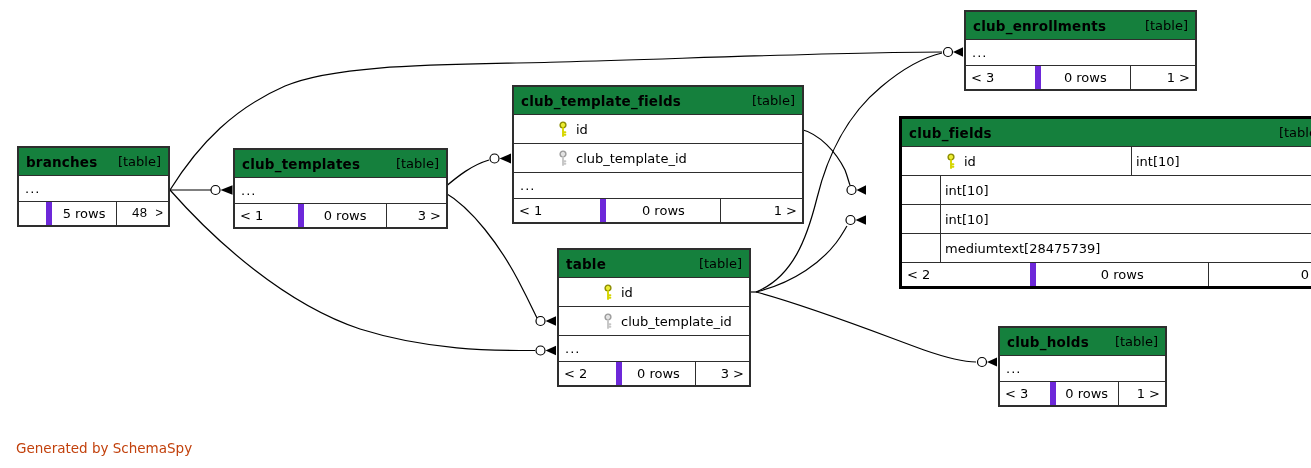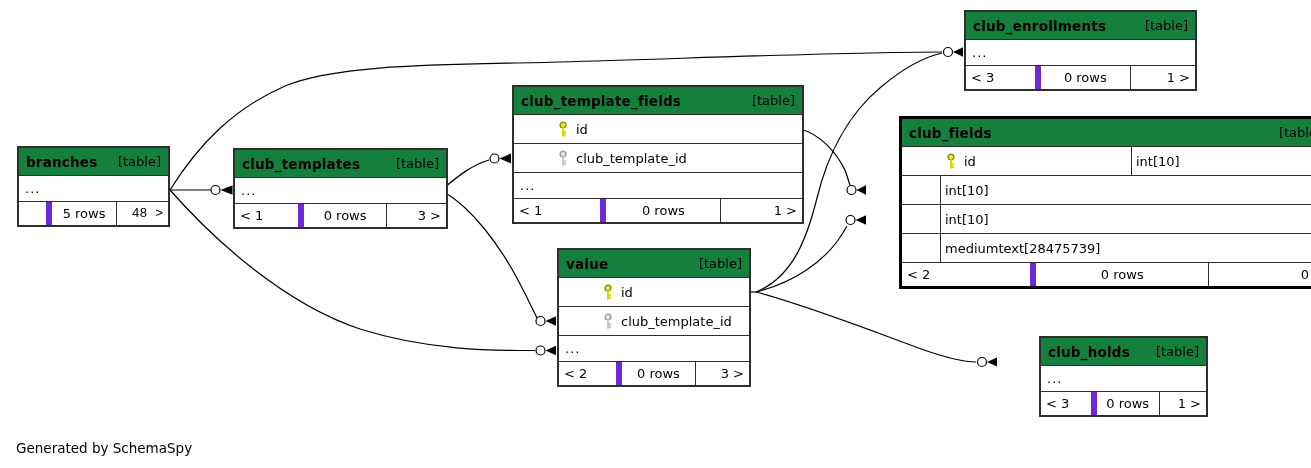--- a/index.html
+++ b/index.html
@@ -29,21 +29,21 @@
   .foot .c{display:flex;align-items:center;box-sizing:border-box;}
   .c1{width:30%;padding-left:5px;justify-content:flex-start;}
   .c2{flex:1;justify-content:center;border-left:6px solid #6d28d9;border-right:1px solid #2e2e2e;}
   .c3{width:28%;padding-right:5px;justify-content:flex-end;}
   .keyslot{width:10px;display:inline-flex;flex:none;}
   .ksvg{width:10px;height:16px;display:block;}
   .pk circle{fill:#ecec33;stroke:#8c8c00;stroke-width:1.4;}
   .pk path{stroke:#d6d600;stroke-width:1.9;fill:none;stroke-linecap:round;}
   .fk circle{fill:#e3e3e3;stroke:#9b9b9b;stroke-width:1.4;}
   .fk path{stroke:#c6c6c6;stroke-width:1.9;fill:none;stroke-linecap:round;}
-  .note{position:absolute;left:16px;top:440px;font-size:13.5px;color:#000000;z-index:2;}
+  .note{position:absolute;left:16px;top:440px;font-size:13.5px;color:#c2410c;z-index:2;}
 </style>
 </head>
 <body>
 
 <div class="canvas">
 
   <svg class="edges" width="1311" height="468" viewBox="0 0 1311 468">
 
     <path d="M166 190 H211"></path>
     <circle cx="215.5" cy="190" r="4.5"></circle>
@@ -184,21 +184,21 @@
     </div>
     <div class="foot">
       <span class="c c1">&lt; 2</span>
       <span class="c c2">0 rows</span>
       <span class="c c3">0 &gt;</span>
     </div>
   </div>
 
   <div class="tbl" style="left:557px;top:248px;width:190px;">
     <div class="hdr">
-      <span class="tname">value</span>
+      <span class="tname">table</span>
       <span class="ttag">[table]</span>
     </div>
     <div class="crow">
       <span class="cmain">
         <span class="keyslot pk">
             <svg class="ksvg" viewBox="0 0 10 16">
               <circle cx="5" cy="4" r="2.9"></circle>
               <path d="M5 6.9 V15 M5 11.2 H7.4 M5 13.8 H7.4"></path>
             </svg>
           </span>
@@ -217,21 +217,21 @@
       </span>
     </div>
     <div class="ell">...</div>
     <div class="foot">
       <span class="c c1">&lt; 2</span>
       <span class="c c2">0 rows</span>
       <span class="c c3">3 &gt;</span>
     </div>
   </div>
 
-  <div class="tbl" style="left:998px;top:336px;width:165px;margin-left:41px;">
+  <div class="tbl" style="left:998px;top:326px;width:165px;">
     <div class="hdr">
       <span class="tname">club_holds</span>
       <span class="ttag">[table]</span>
     </div>
     <div class="ell">...</div>
     <div class="foot">
       <span class="c c1">&lt; 3</span>
       <span class="c c2">0 rows</span>
       <span class="c c3">1 &gt;</span>
     </div>

